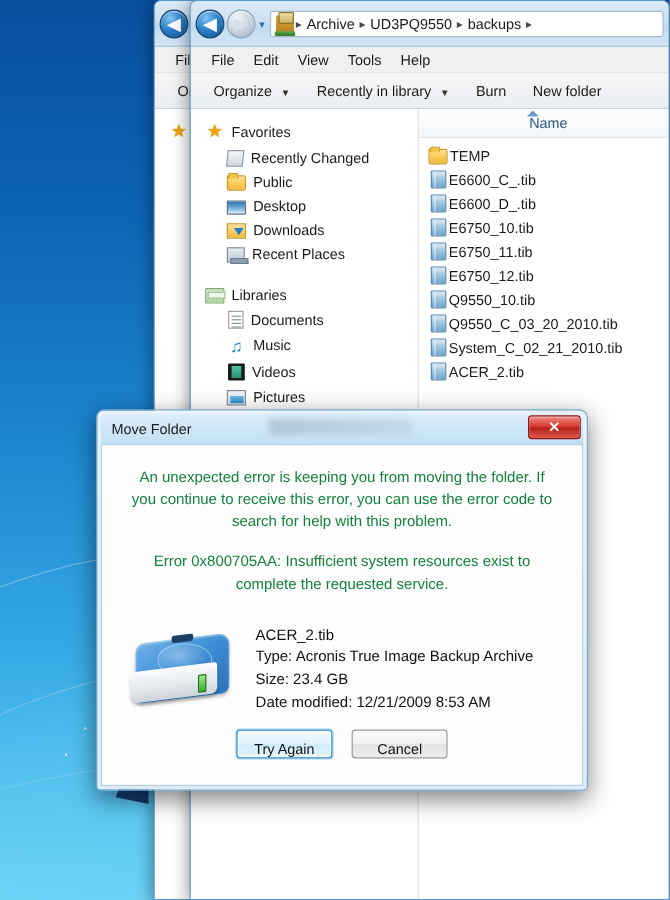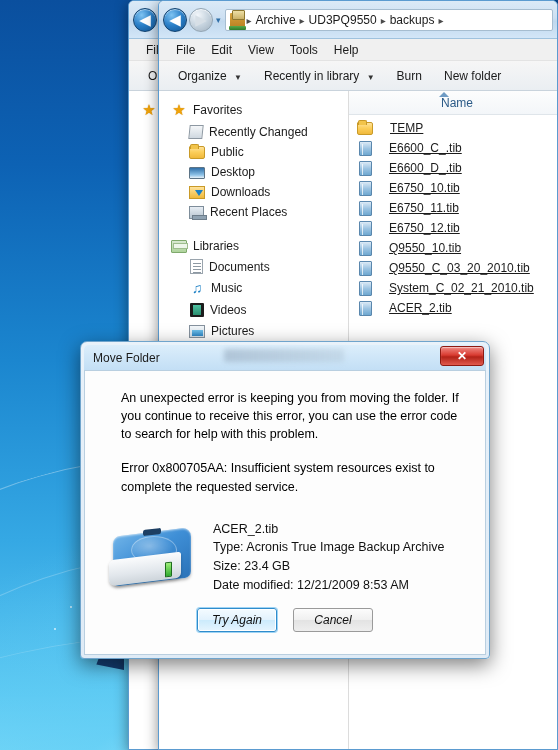--- a/index.html
+++ b/index.html
@@ -130,21 +130,21 @@
     font-size: 12px; color: #2b5a87;
     background: linear-gradient(180deg,#fdfdfd 0%,#f3f6f9 100%);
     border-bottom: 1px solid #dfe5ea; position: relative; justify-content: center;
   }
   .sortarrow {
     position: absolute; left: 90px; top: 1px;
     width: 0; height: 0; border-left: 5px solid transparent;
     border-right: 5px solid transparent; border-bottom: 5px solid #6f9bc4;
   }
   .filelist { padding-top: 4px; font-size: 12px; color: #1b1b1b; }
-  .filerow { display: flex; align-items: flex-start; gap: 17px; padding: 2px 0 2px 8px; height: 20px; text-decoration: underline; }
+  .filerow { display: flex; align-items: flex-end; gap: 2px; padding: 2px 0 2px 8px; height: 20px; }
 
   
   .ico { width: 16px; height: 16px; flex: none; position: relative; }
   .ico-star {
     color: #f0a30a; font-size: 15px; line-height: 16px; text-align: center;
     text-shadow: 0 0 1px #b9790a;
   }
   .ico-folder {
     background: linear-gradient(180deg,#ffe39c 0%,#fccf5c 45%,#f0b93b 100%);
     border: 1px solid #c99a28; border-radius: 1px 2px 2px 2px; margin-top: 1px;
@@ -248,21 +248,21 @@
     color: #fff; font-size: 12px; font-weight: bold;
     display: flex; align-items: center; justify-content: center;
     box-shadow: inset 0 1px 1px rgba(255,255,255,.5);
   }
   #dlg-body {
     height: calc(100% - 25px);
     background: #fdfdfd; border: 1px solid #b9cfe0;
     display: flex; flex-direction: column;
   }
   .dlg-text {
-    padding: 18px 20px 0 36px; font-size: 12.5px; color: #000000; line-height: 1.45;
+    padding: 18px 20px 0 20px; font-size: 12.5px; color: #15803d; line-height: 1.45; text-align: center;
   }
   .dlg-text p + p { margin-top: 16px; }
   .dlg-fileinfo { display: flex; align-items: center; gap: 18px; padding: 24px 20px 0 24px; }
   .drive {
     width: 86px; height: 62px; position: relative; flex: none;
   }
   .drive-body {
     position: absolute; left: 4px; top: 6px; width: 78px; height: 50px;
     background: linear-gradient(150deg,#6fb3e8 0%,#3f8fd6 45%,#2a72b8 100%);
     border-radius: 7px 9px 6px 6px;
@@ -293,21 +293,21 @@
   .finfo { font-size: 12.5px; color: #111; line-height: 1.5; }
   .dlg-buttons {
     margin-top: auto; display: flex; justify-content: center; gap: 16px;
     padding-bottom: 22px;
   }
   .btn {
     min-width: 80px; height: 24px; padding: 0 14px;
     font-size: 12px; color: #111;
     background: linear-gradient(180deg,#fcfcfc 0%,#f0f0f0 48%,#e3e3e3 52%,#eeeeee 100%);
     border: 1px solid #9a9a9a; border-radius: 3px;
-    display: flex; align-items: center; justify-content: center; font-style: italic;
+    display: flex; align-items: flex-end; justify-content: center;
   }
   .btn.default {
     border: 1px solid #2f8ccc;
     box-shadow: 0 0 0 1px #9fd4f4, inset 0 0 0 1px #ffffff;
     background: linear-gradient(180deg,#f4fbff 0%,#e2f2fd 48%,#ccebfc 52%,#e6f5fe 100%);
   }
 </style>
 </head>
 <body>
 

